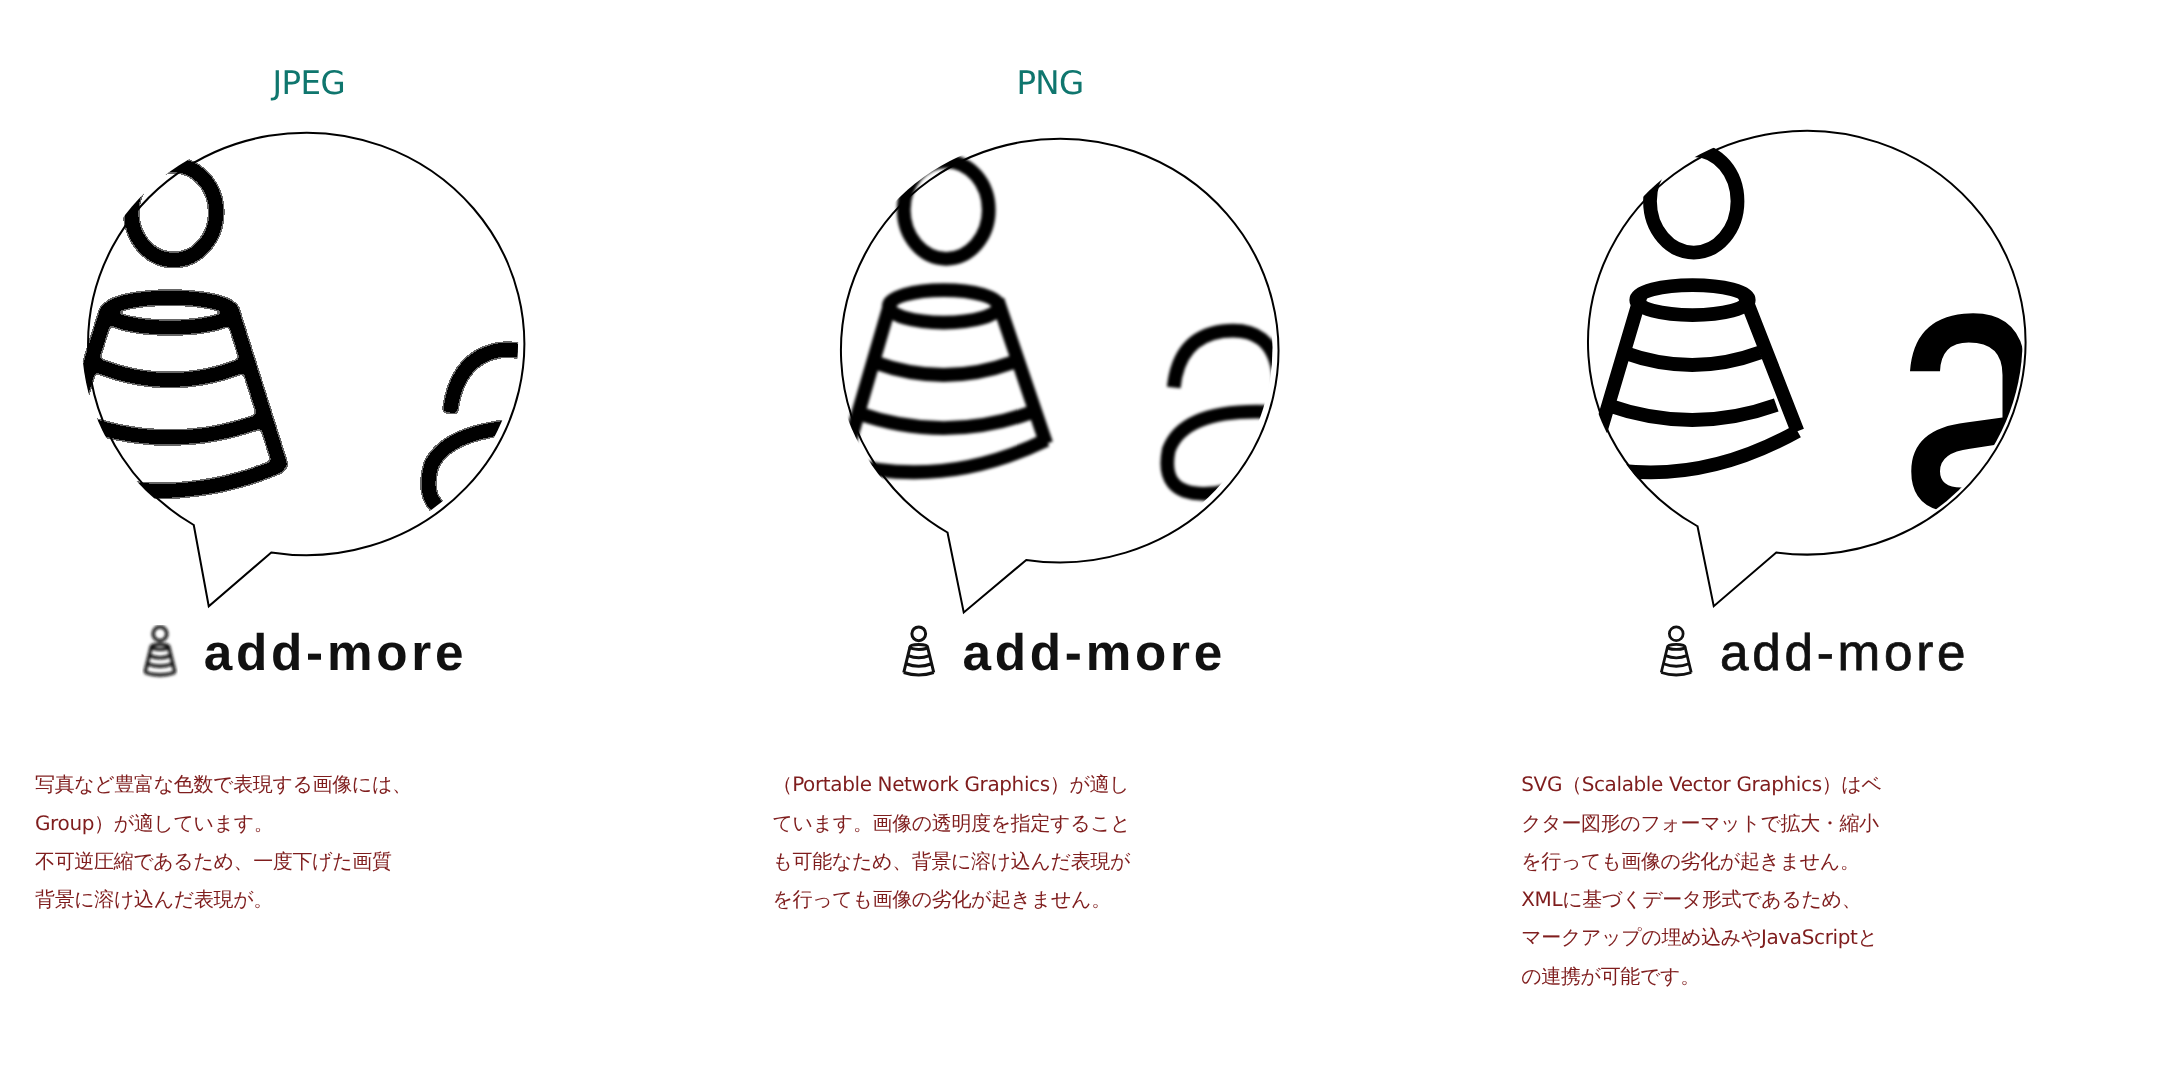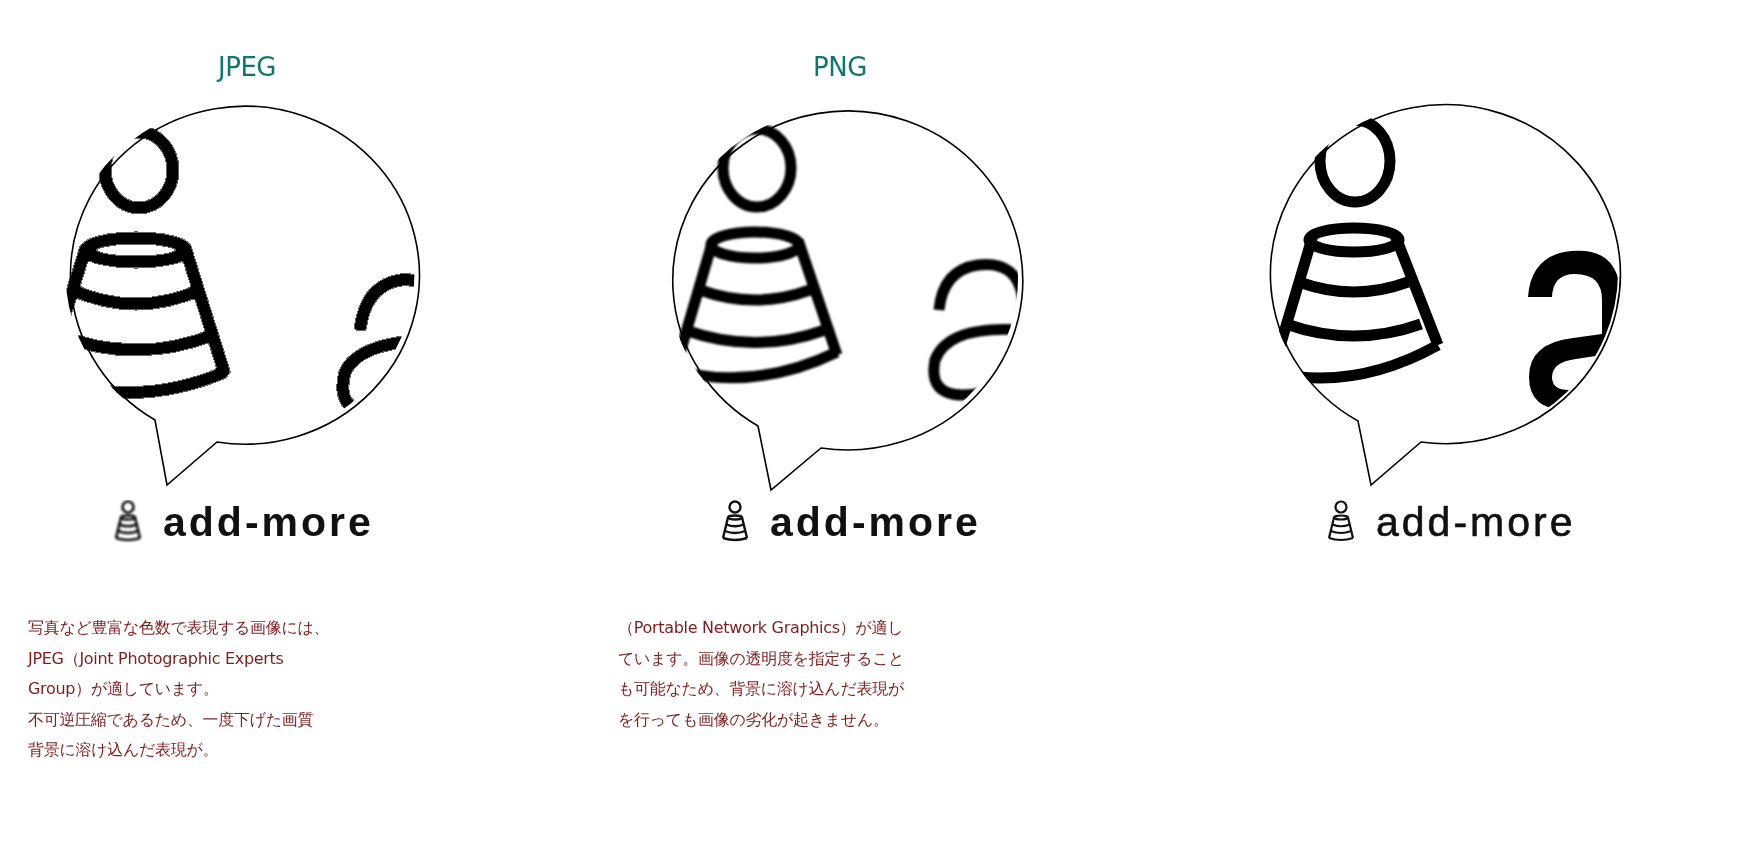--- a/index.html
+++ b/index.html
@@ -126,21 +126,20 @@
         <path d="M 6.5 24.5 Q 15 28 23.5 24.5"></path>
         <path d="M 4.8 31 Q 15 35 25.2 31"></path>
         <path d="M 3 38 Q 15 42 27 38"></path>
       </g>
     </svg>
     <span class="logo-text bold">add-more</span>
   </div>
 
   <div class="description" style="left:28px;">
     <span class="line">写真など豊富な色数で表現する画像には、</span>
-    <span class="line">JPEG（Joint Photographic Experts</span>
     <span class="line">Group）が適しています。</span>
     <span class="line">不可逆圧縮であるため、一度下げた画質</span>
     <span class="line">背景に溶け込んだ表現が。</span>
   </div>
 </section>
 
 <section class="column" style="left:603px;">
   <div class="format-title" style="left:137px;">PNG</div>
 
   <svg class="bubble-svg" width="580" height="500" viewBox="0 0 580 500">
@@ -215,13 +214,21 @@
         <ellipse cx="15" cy="17.5" rx="7" ry="2"></ellipse>
         <path d="M 8 17.5 L 3 38 M 22 17.5 L 27 38"></path>
         <path d="M 6.5 24.5 Q 15 28 23.5 24.5"></path>
         <path d="M 4.8 31 Q 15 35 25.2 31"></path>
         <path d="M 3 38 Q 15 42 27 38"></path>
       </g>
     </svg>
     <span class="logo-text regular">add-more</span>
   </div>
 
+  <div class="description" style="left:14px;">
+    <span class="line">SVG（Scalable Vector Graphics）はベ</span>
+    <span class="line">クター図形のフォーマットで拡大・縮小</span>
+    <span class="line">を行っても画像の劣化が起きません。</span>
+    <span class="line">XMLに基づくデータ形式であるため、</span>
+    <span class="line">マークアップの埋め込みやJavaScriptと</span>
+    <span class="line">の連携が可能です。</span>
+  </div>
 </section>
 
 </body></html>

